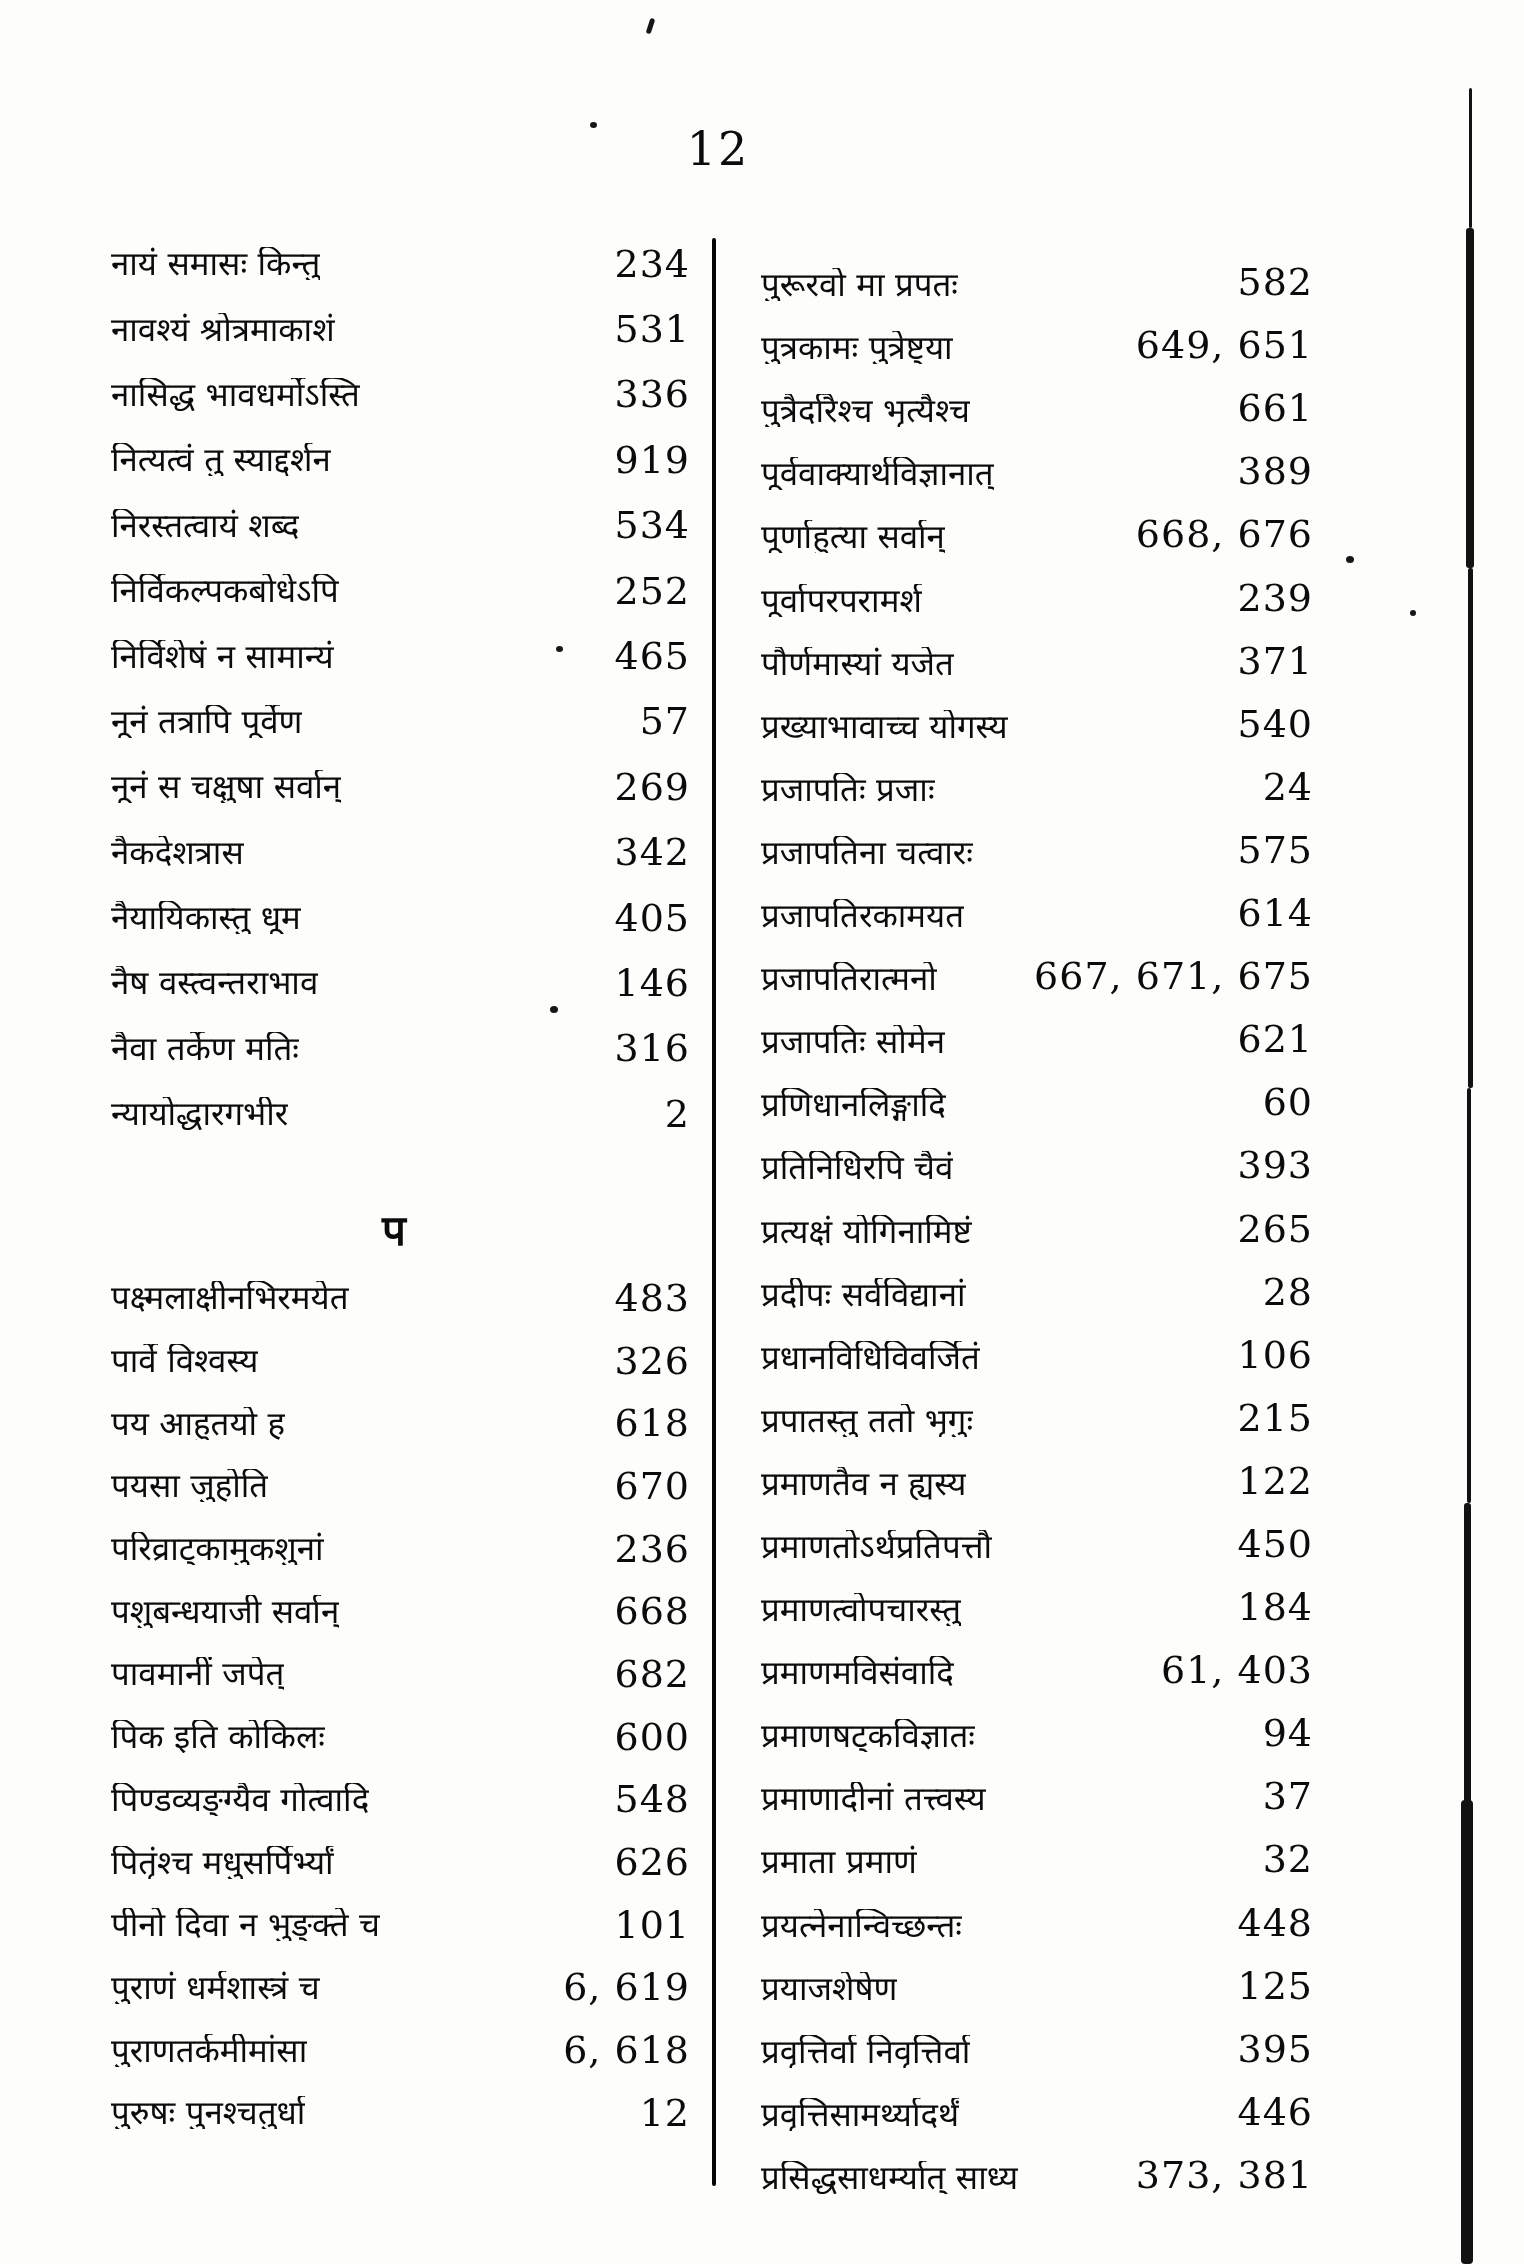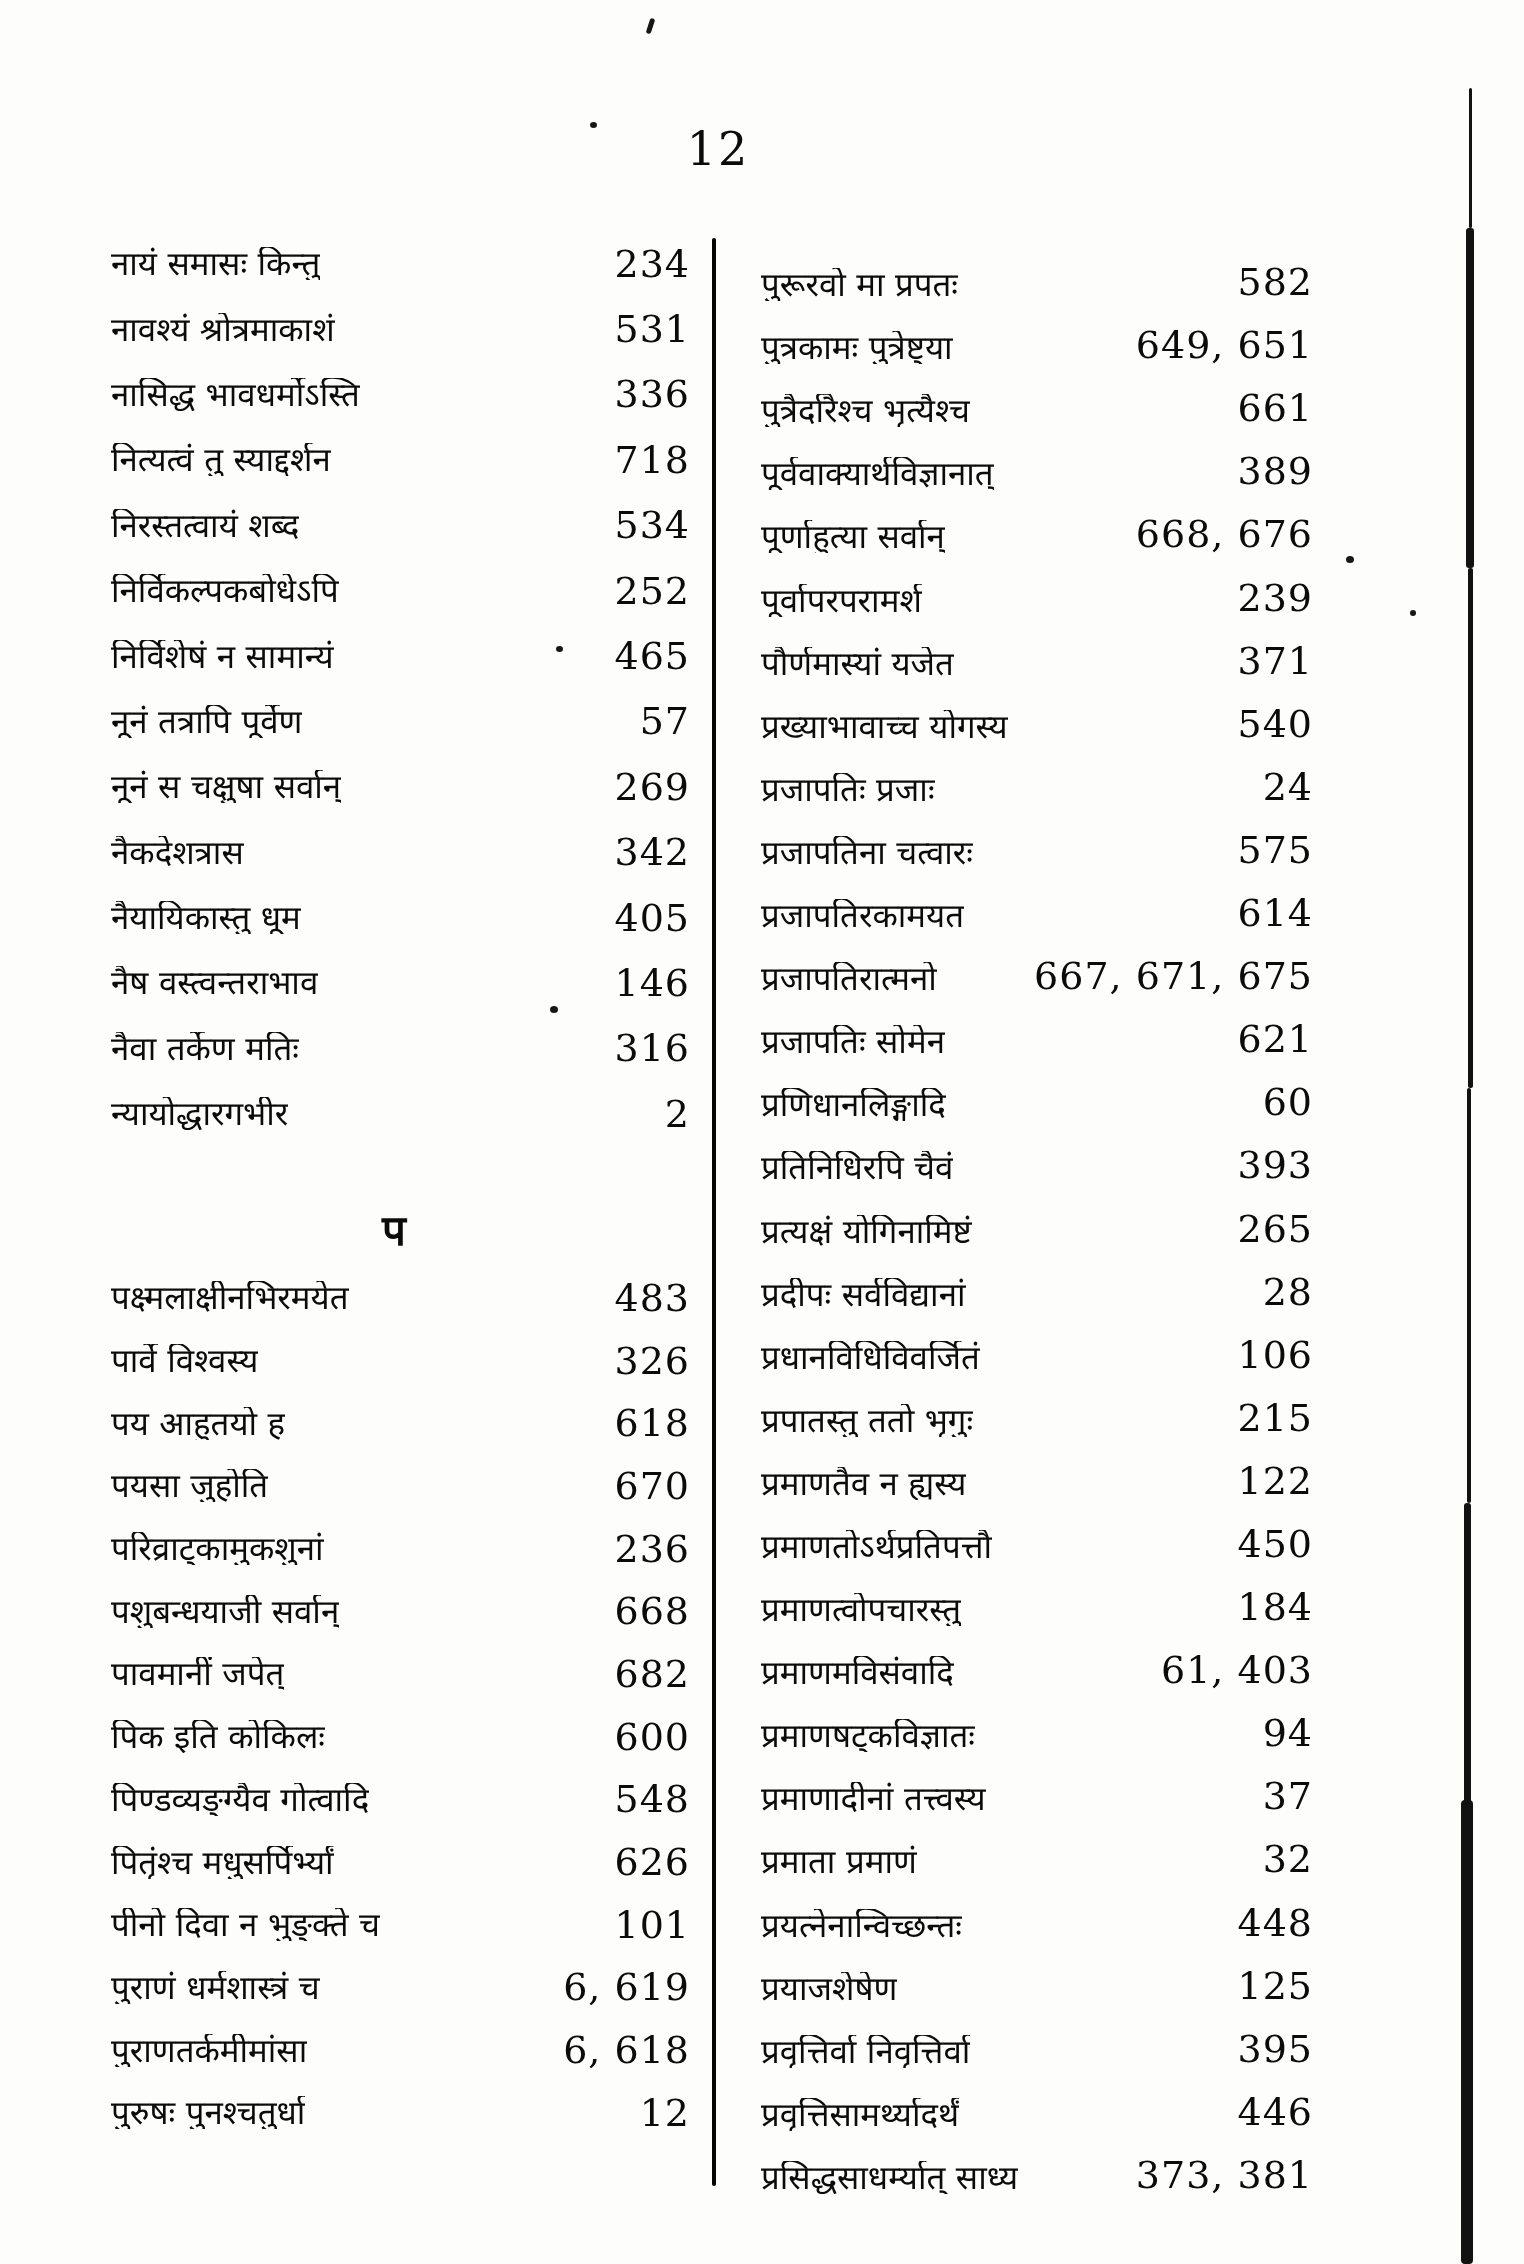--- a/index.html
+++ b/index.html
@@ -72,21 +72,21 @@
       <div class="entry-row">
         <span class="term">नावश्यं श्रोत्रमाकाशं</span>
         <span class="pages">531</span>
       </div>
       <div class="entry-row">
         <span class="term">नासिद्ध भावधर्मोऽस्ति</span>
         <span class="pages">336</span>
       </div>
       <div class="entry-row">
         <span class="term">नित्यत्वं तु स्याद्दर्शन</span>
-        <span class="pages">718</span>
+        <span class="pages">919</span>
       </div>
       <div class="entry-row">
         <span class="term">निरस्तत्वायं शब्द</span>
         <span class="pages">534</span>
       </div>
       <div class="entry-row">
         <span class="term">निर्विकल्पकबोधेऽपि</span>
         <span class="pages">252</span>
       </div>
       <div class="entry-row">

